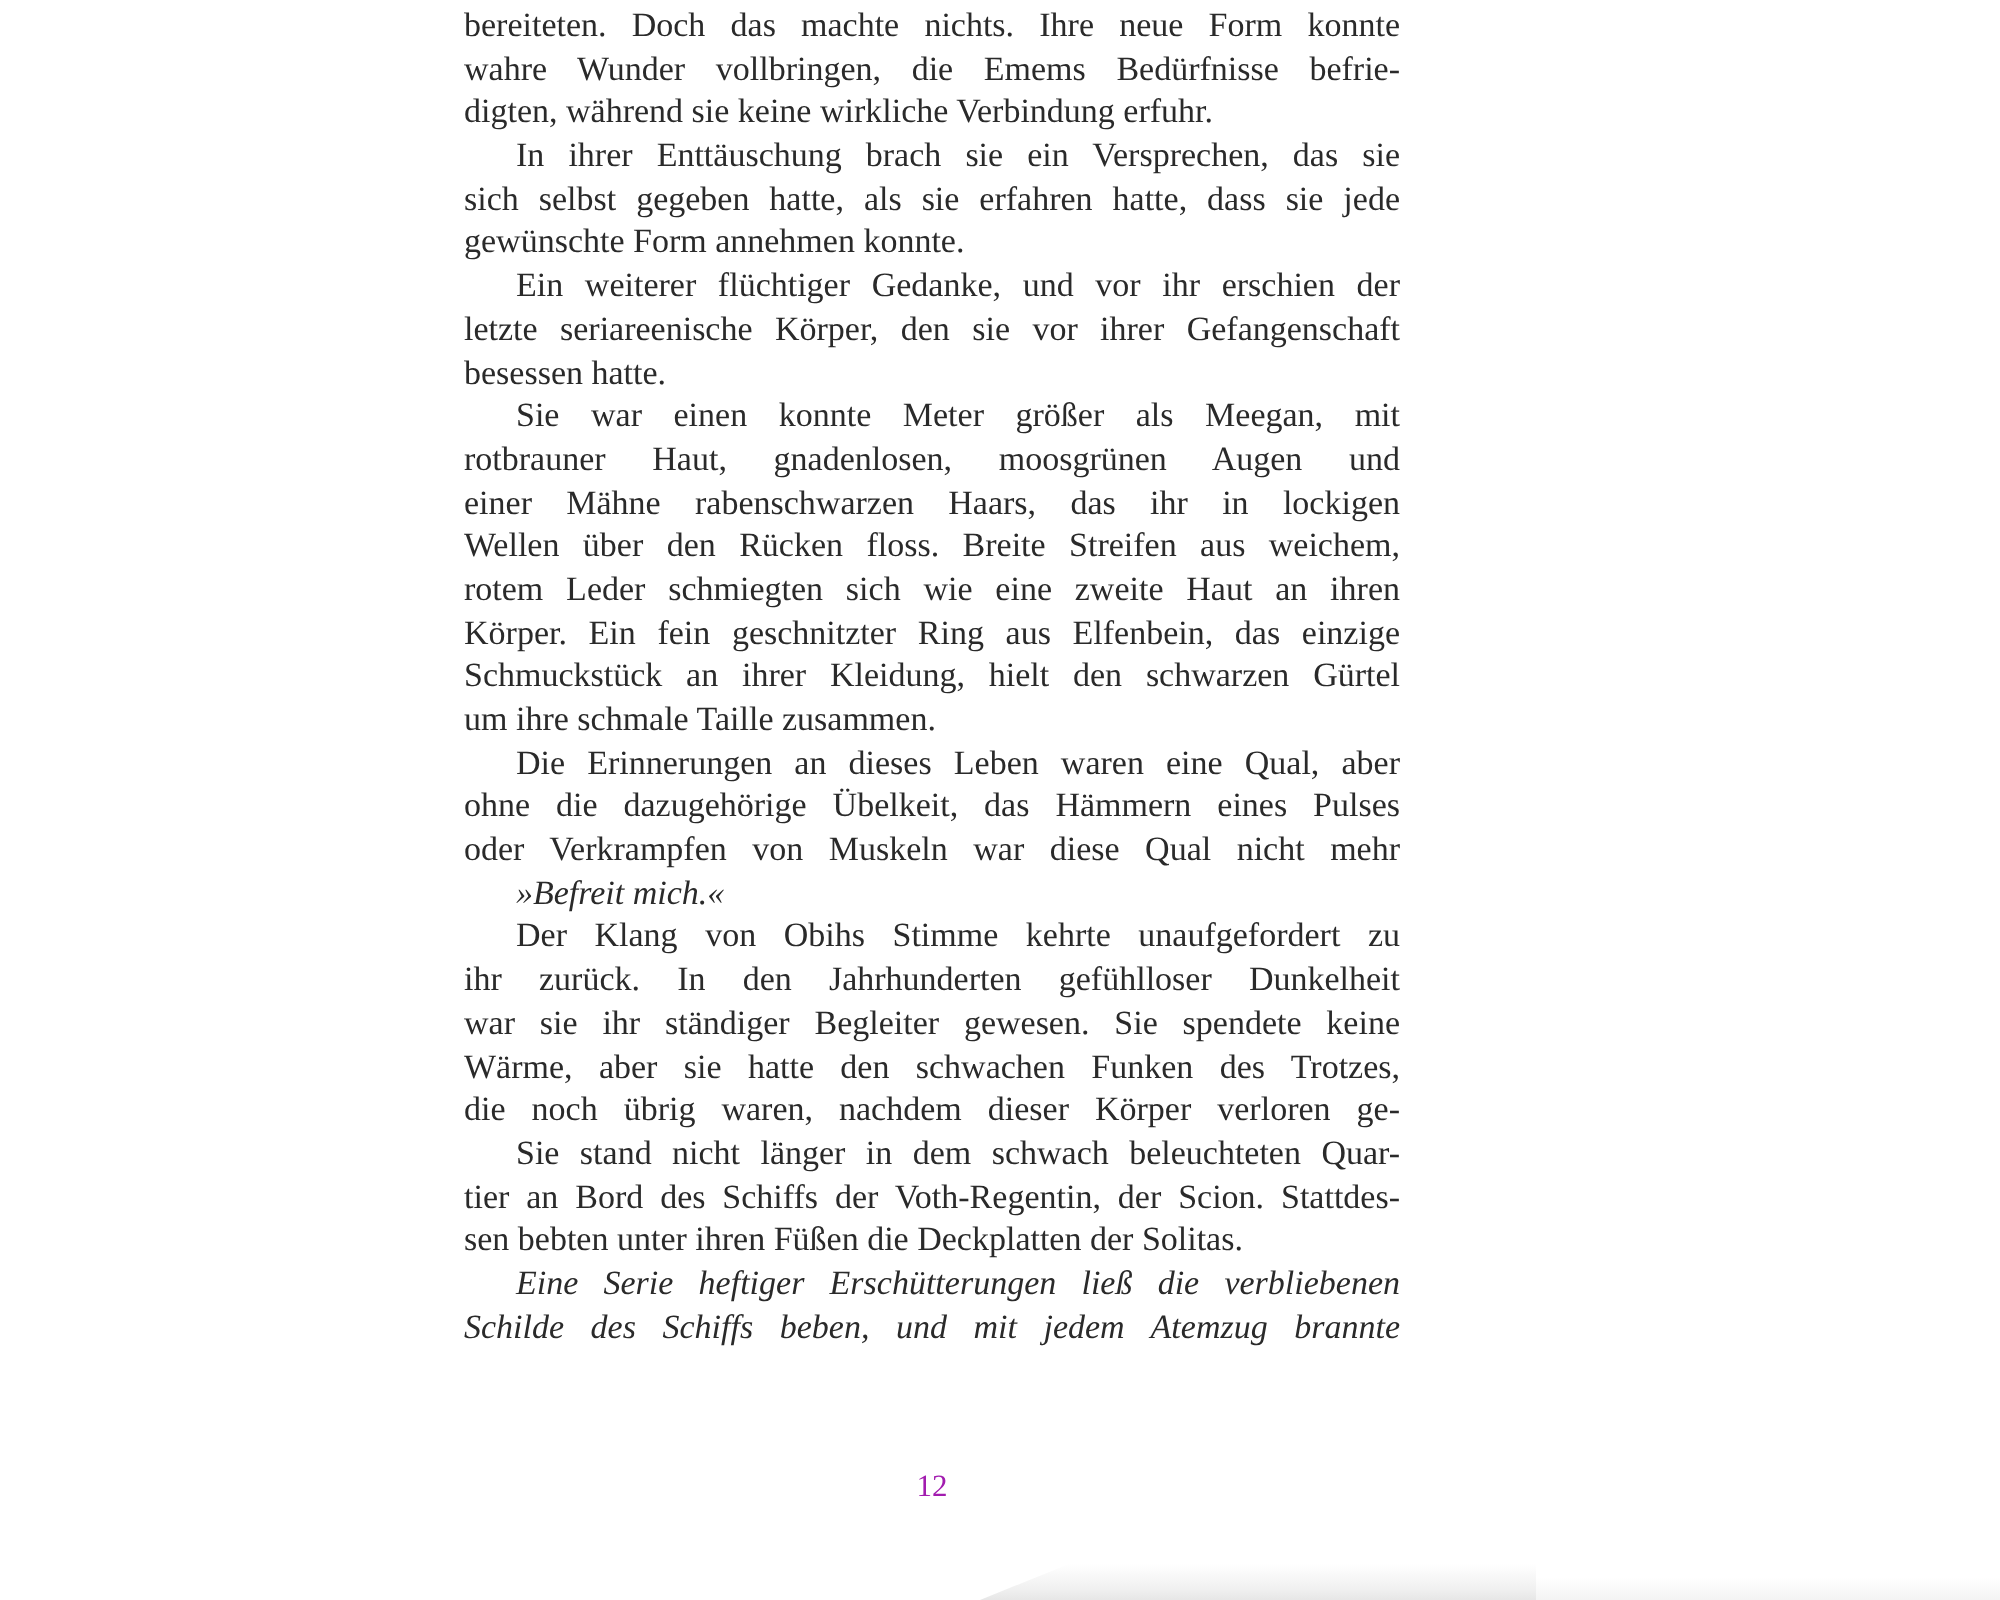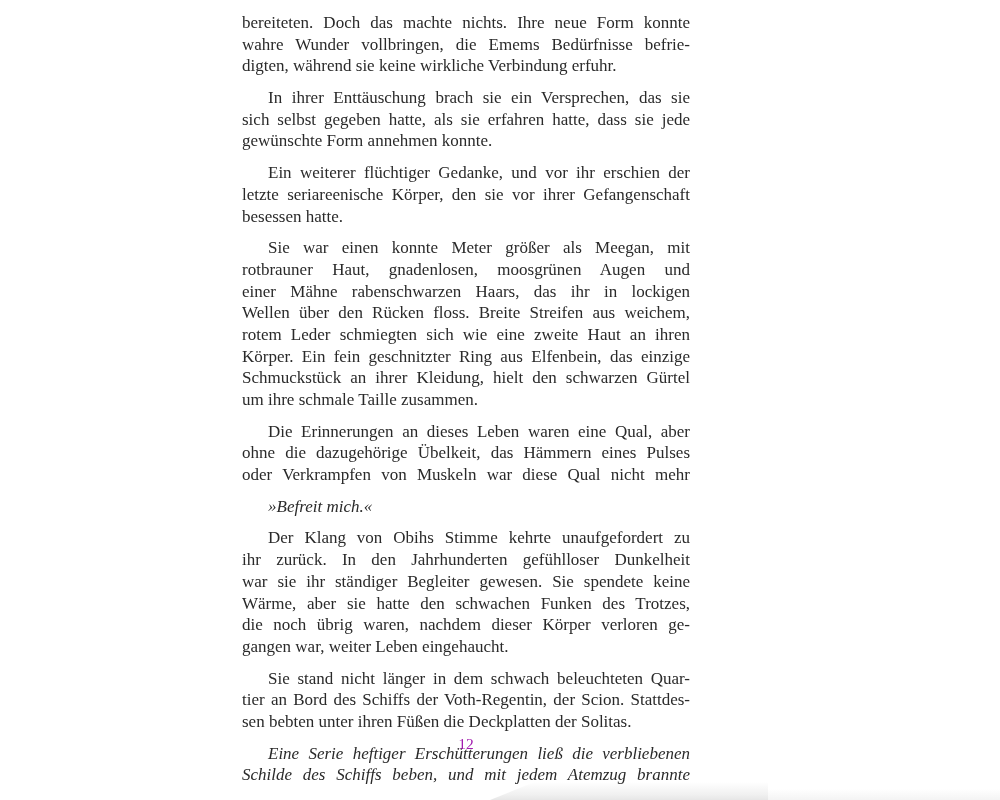--- a/index.html
+++ b/index.html
@@ -21,21 +21,21 @@
   }
   .text-column {
     position: absolute;
     left: 232px;
     top: 2px;
     width: 468px;
     font-size: 17px;
     line-height: 21.7px;
     text-rendering: optimizeLegibility;
   }
-  .paragraph { margin: 10px; }
+  .paragraph { margin: 0; }
   .paragraph.italic { font-style: italic; }
   .line {
     text-align: justify;
     text-align-last: justify;
     height: 21.7px;
     overflow: hidden;
   }
   .line.last { text-align-last: left; }
   .line.indent { text-indent: 26px; }
   .italic { }
@@ -103,21 +103,20 @@
       </div>
       <div class="paragraph italic">
         <div class="line indent last"><span>»Befreit mich.«</span></div>
       </div>
       <div class="paragraph">
         <div class="line indent"><span>Der Klang von Obihs Stimme kehrte unaufgefordert zu</span></div>
         <div class="line"><span>ihr zurück. In den Jahrhunderten gefühlloser Dunkelheit</span></div>
         <div class="line"><span>war sie ihr ständiger Begleiter gewesen. Sie spendete keine</span></div>
         <div class="line"><span>Wärme, aber sie hatte den schwachen Funken des Trotzes,</span></div>
         <div class="line"><span>die noch übrig waren, nachdem dieser Körper verloren ge-</span></div>
-        <div class="line last"><span>gangen war, weiter Leben eingehaucht.</span></div>
       </div>
       <div class="paragraph">
         <div class="line indent"><span>Sie stand nicht länger in dem schwach beleuchteten Quar-</span></div>
         <div class="line"><span>tier an Bord des Schiffs der Voth-Regentin, der </span><span class="italic">Scion</span><span>. Stattdes-</span></div>
         <div class="line last"><span>sen bebten unter ihren Füßen die Deckplatten der </span><span class="italic">Solitas.</span></div>
       </div>
       <div class="paragraph italic">
         <div class="line indent"><span>Eine Serie heftiger Erschütterungen ließ die verbliebenen</span></div>
         <div class="line"><span>Schilde des Schiffs beben, und mit jedem Atemzug brannte</span></div>
       </div>

